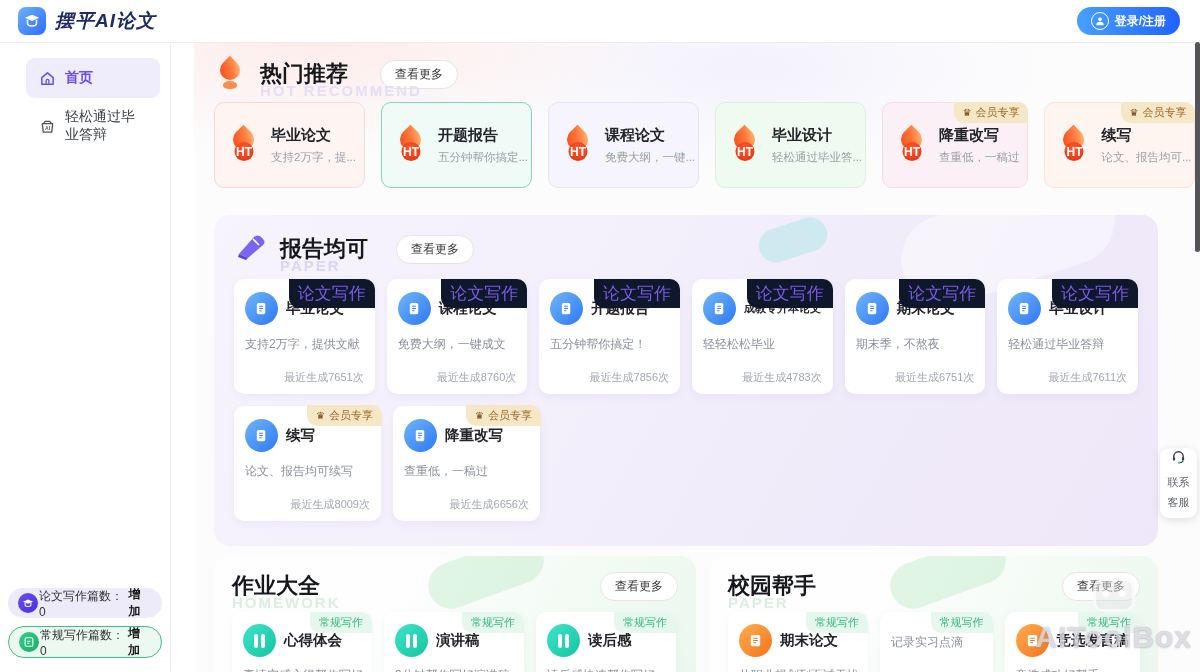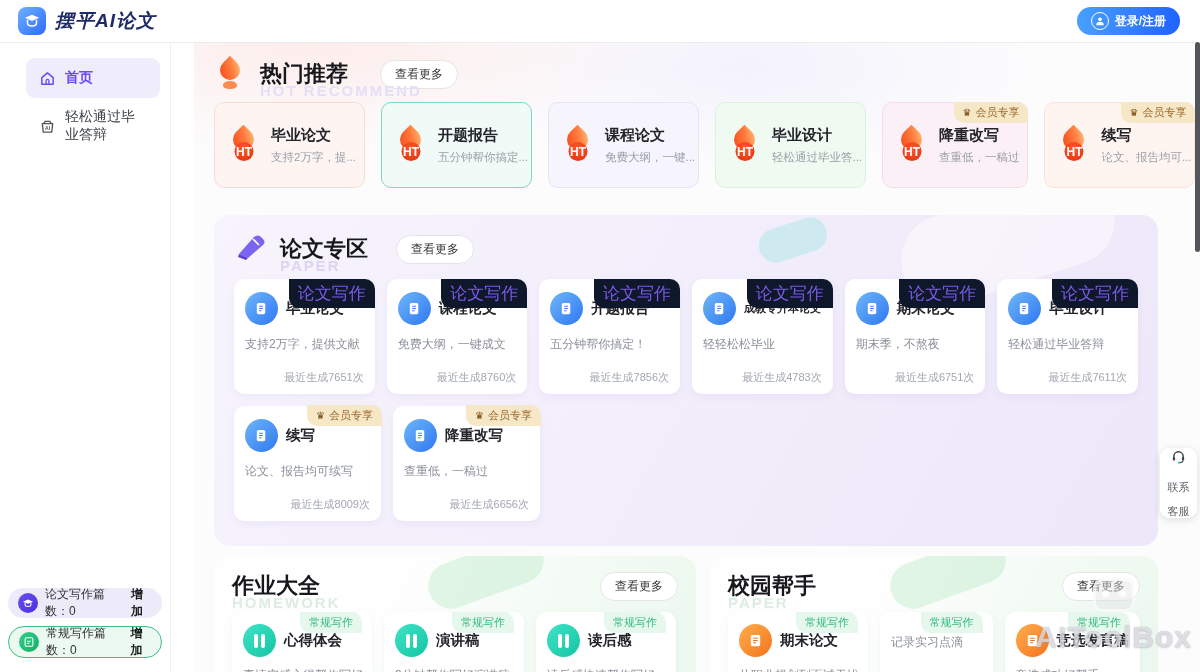--- a/index.html
+++ b/index.html
@@ -19,21 +19,21 @@
   .login-ic{width:16px;height:16px;border-radius:50%;border:1.5px solid #fff;display:flex;align-items:center;justify-content:center;}
 
   
   .sidebar{position:absolute;left:0;top:42px;width:170px;bottom:0;background:#fff;border-right:1px solid #eeeeef;z-index:20;}
   .nav{padding:16px 10px 0 26px;display:flex;flex-direction:column;gap:8px;}
   .nav-item{height:40px;border-radius:9px;display:flex;align-items:center;gap:9px;padding:0 12px;
             font-size:14px;color:#3b4046;cursor:pointer;}
   .nav-item.active{background:#EFECFC;color:#6C4CF1;font-weight:bold;}
   .nav-ic{width:18px;height:18px;flex:0 0 18px;display:flex;align-items:center;justify-content:center;}
   .stat-pill{position:absolute;left:8px;right:8px;height:30px;border-radius:16px;display:flex;align-items:center;
-             gap:7px;padding:0 10px;font-size:12px;color:#333;cursor:pointer;}
+             gap:1px;padding:0 10px;font-size:12px;color:#333;cursor:pointer;}
   .stat-pill.purple{bottom:54px;background:#EDEBFA;}
   .stat-pill.green{bottom:14px;background:#EBF9F1;border:1px solid #3FBF82;}
   .stat-ic{width:20px;height:20px;border-radius:50%;display:flex;align-items:center;justify-content:center;flex:0 0 20px;}
   .stat-ic.purple{background:linear-gradient(135deg,#6A4FF0,#4B2EE0);}
   .stat-ic.green{background:linear-gradient(135deg,#2FD08A,#17AE66);}
   .stat-add{margin-left:auto;font-weight:bold;color:#17181a;}
 
   
   .main{position:absolute;left:170px;top:42px;right:0;bottom:0;overflow:hidden;
         background:
@@ -99,35 +99,35 @@
   .sec{border-radius:16px;position:relative;overflow:hidden;padding:12px 18px;box-sizing:border-box;height:180px;
        background:linear-gradient(115deg,#FEFEFE 35%,#F0FAF2 75%,#EAF7EE 100%);}
   .sec::before{content:"";position:absolute;width:120px;height:46px;right:150px;top:-6px;border-radius:30px;
                background:rgba(190,235,200,.45);transform:rotate(-20deg);}
   .sec .ghost{color:#DCEDE2;}
   .sec.homework{width:482px;flex:0 0 482px;}
   .sec.school{flex:1;}
   .b-grid{display:flex;gap:12px;margin-top:8px;position:relative;z-index:2;}
   .b-card{background:#fff;border-radius:10px;width:140px;height:110px;position:relative;
           padding:12px 11px;box-sizing:border-box;box-shadow:0 3px 8px rgba(90,160,120,.07);cursor:pointer;}
-  .g-badge{position:absolute;top:0;right:10px;background:#E6F8EE;color:#35B97C;font-size:11px;
+  .g-badge{position:absolute;top:0;right:0;background:#E6F8EE;color:#35B97C;font-size:11px;
            padding:3px 9px;border-radius:0 10px 0 10px;}
   .b-card .row{display:flex;align-items:center;gap:8px;}
   .b-card .t{font-size:14.5px;font-weight:800;color:#23242a;white-space:nowrap;}
   .b-card .d{font-size:12px;color:#8b909a;margin-top:10px;white-space:nowrap;}
   .pen-ic{width:33px;height:33px;border-radius:50%;background:linear-gradient(135deg,#3FE3C8,#14C5A2);
           display:flex;align-items:center;justify-content:center;gap:3px;flex:0 0 33px;}
   .pen-bar{width:4px;height:14px;background:#fff;border-radius:2px;}
   .memo-ic{width:33px;height:33px;border-radius:50%;background:linear-gradient(135deg,#FFAE4D,#F5731C);
            display:flex;align-items:center;justify-content:center;flex:0 0 33px;}
 
   
   .contact{position:absolute;right:3px;top:448px;width:37px;height:70px;background:#fff;border-radius:9px;
            box-shadow:0 2px 8px rgba(0,0,0,.12);display:flex;flex-direction:column;align-items:center;
-           justify-content:space-between;gap:7px;z-index:40;cursor:pointer;}
+           justify-content:flex-start;gap:7px;z-index:40;cursor:pointer;}
   .contact .txt{font-size:11px;color:#5f6368;line-height:13px;text-align:center;}
   .scrollbar{position:absolute;right:0;top:42px;width:5px;height:210px;background:#54555a;border-radius:3px;z-index:50;}
   .watermark{position:absolute;right:8px;bottom:18px;display:flex;align-items:center;gap:8px;z-index:35;
              opacity:.85;pointer-events:none;flex-direction:column;}
   .wm-logo{width:42px;height:34px;border-radius:10px;background:rgba(225,225,230,.55);
            box-shadow:inset 0 0 0 3px rgba(255,255,255,.7);position:relative;}
   .wm-logo::before,.wm-logo::after{content:"";position:absolute;top:12px;width:7px;height:7px;border-radius:50%;
            background:rgba(255,255,255,.9);}
   .wm-logo::before{left:9px;} .wm-logo::after{right:9px;}
   .wm-text{font-size:30px;font-weight:800;color:rgba(235,235,240,.75);
@@ -289,21 +289,21 @@
 
     <div class="paper">
       <div class="sec-head" style="gap:12px;z-index:2;">
         <span>
           <svg width="34" height="30" viewBox="0 0 34 30">
               <path d="M5 22 L20 5 q4-3 7 0 l2 2 q3 3 0 6 L14 26 Z" fill="#7B64F0"></path>
               <path d="M5 22 L14 26 L12 28 L4 25 Z" fill="#5A42D8"></path>
               <path d="M19 7 l6 6" stroke="#fff" stroke-width="1.6"></path>
             </svg>
         </span>
-        <span class="sec-title">论文专区</span>
+        <span class="sec-title">报告均可</span>
         <span class="ghost" style="left:46px;">PAPER</span>
         <span class="more-btn" style="margin-left:16px;">查看更多</span>
       </div>
 
       <div class="p-grid">
         <div class="p-card">
           <span class="p-badge">论文写作</span>
           <div class="row">
               <span class="doc-ic">
                 <svg width="15" height="15" viewBox="0 0 16 16">

